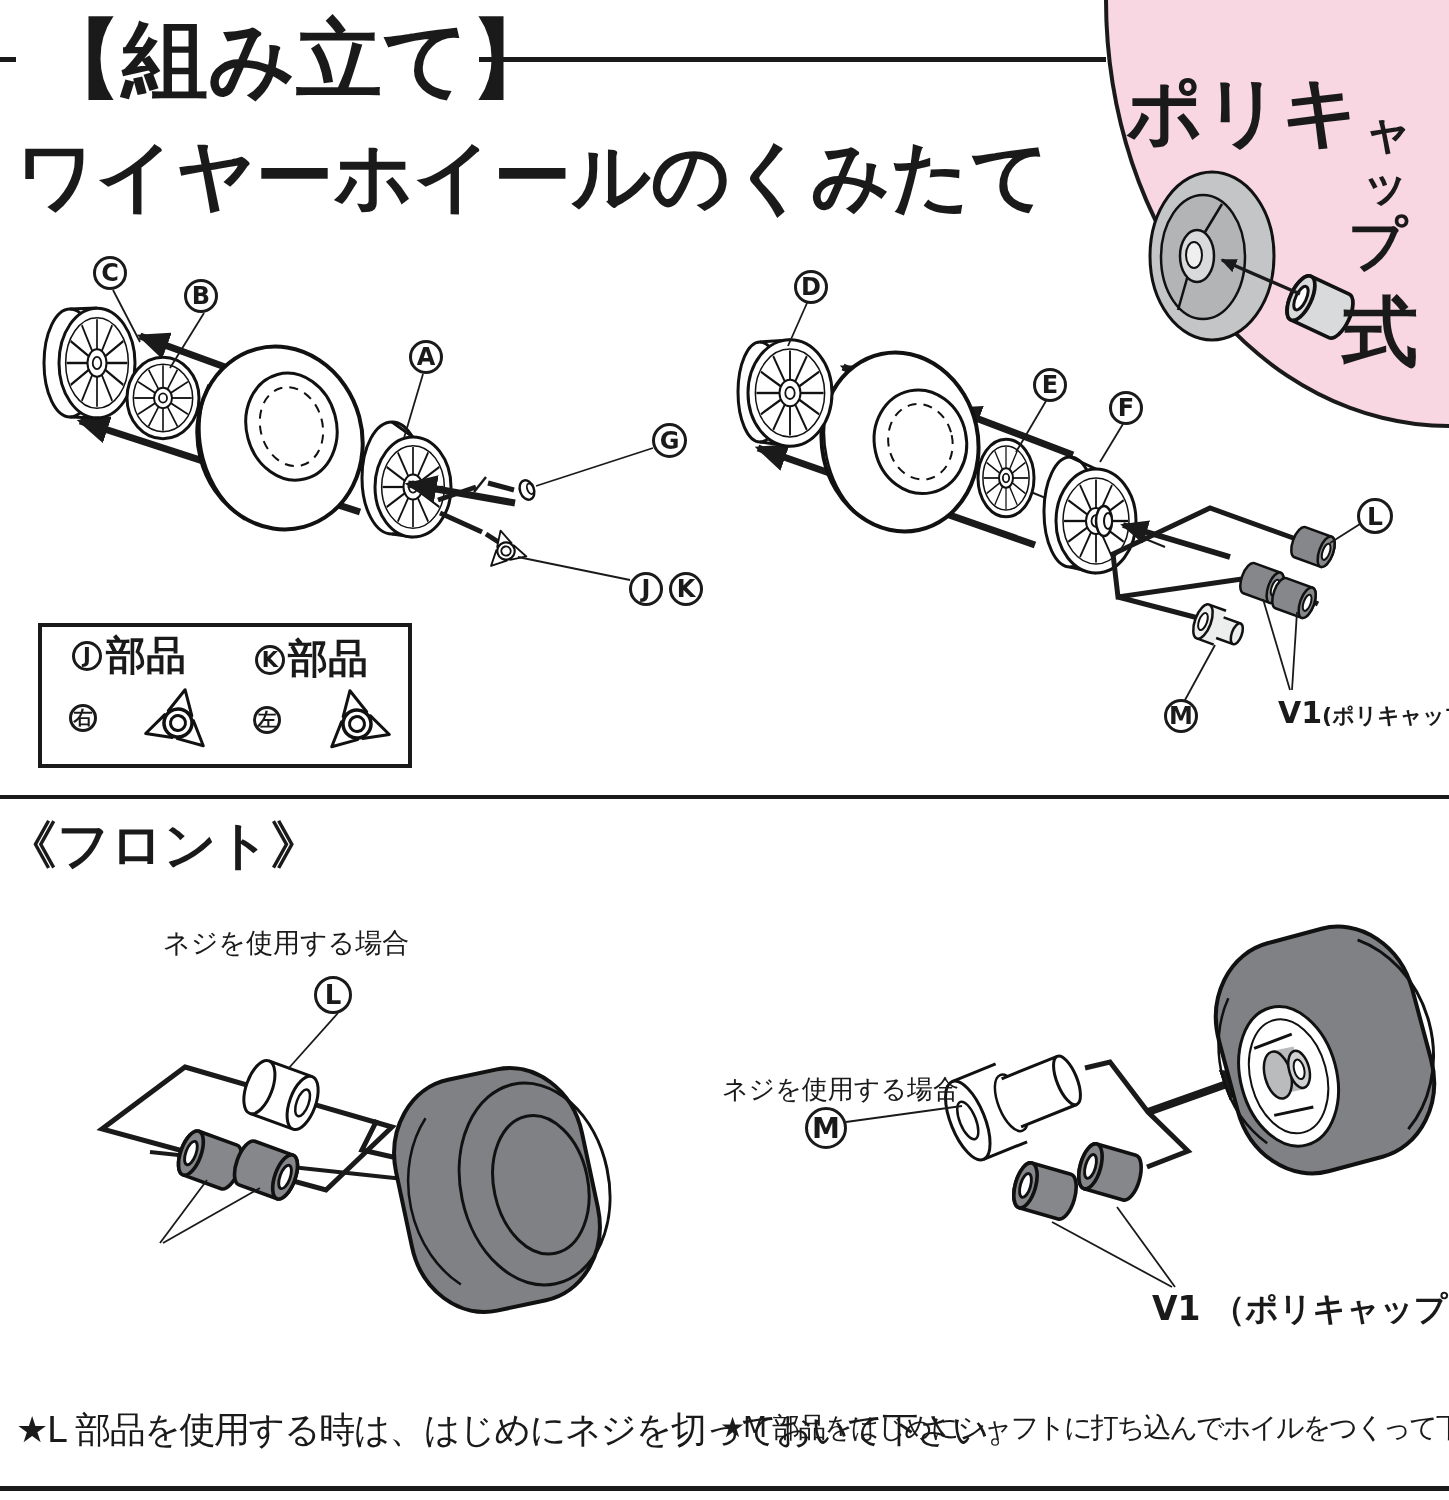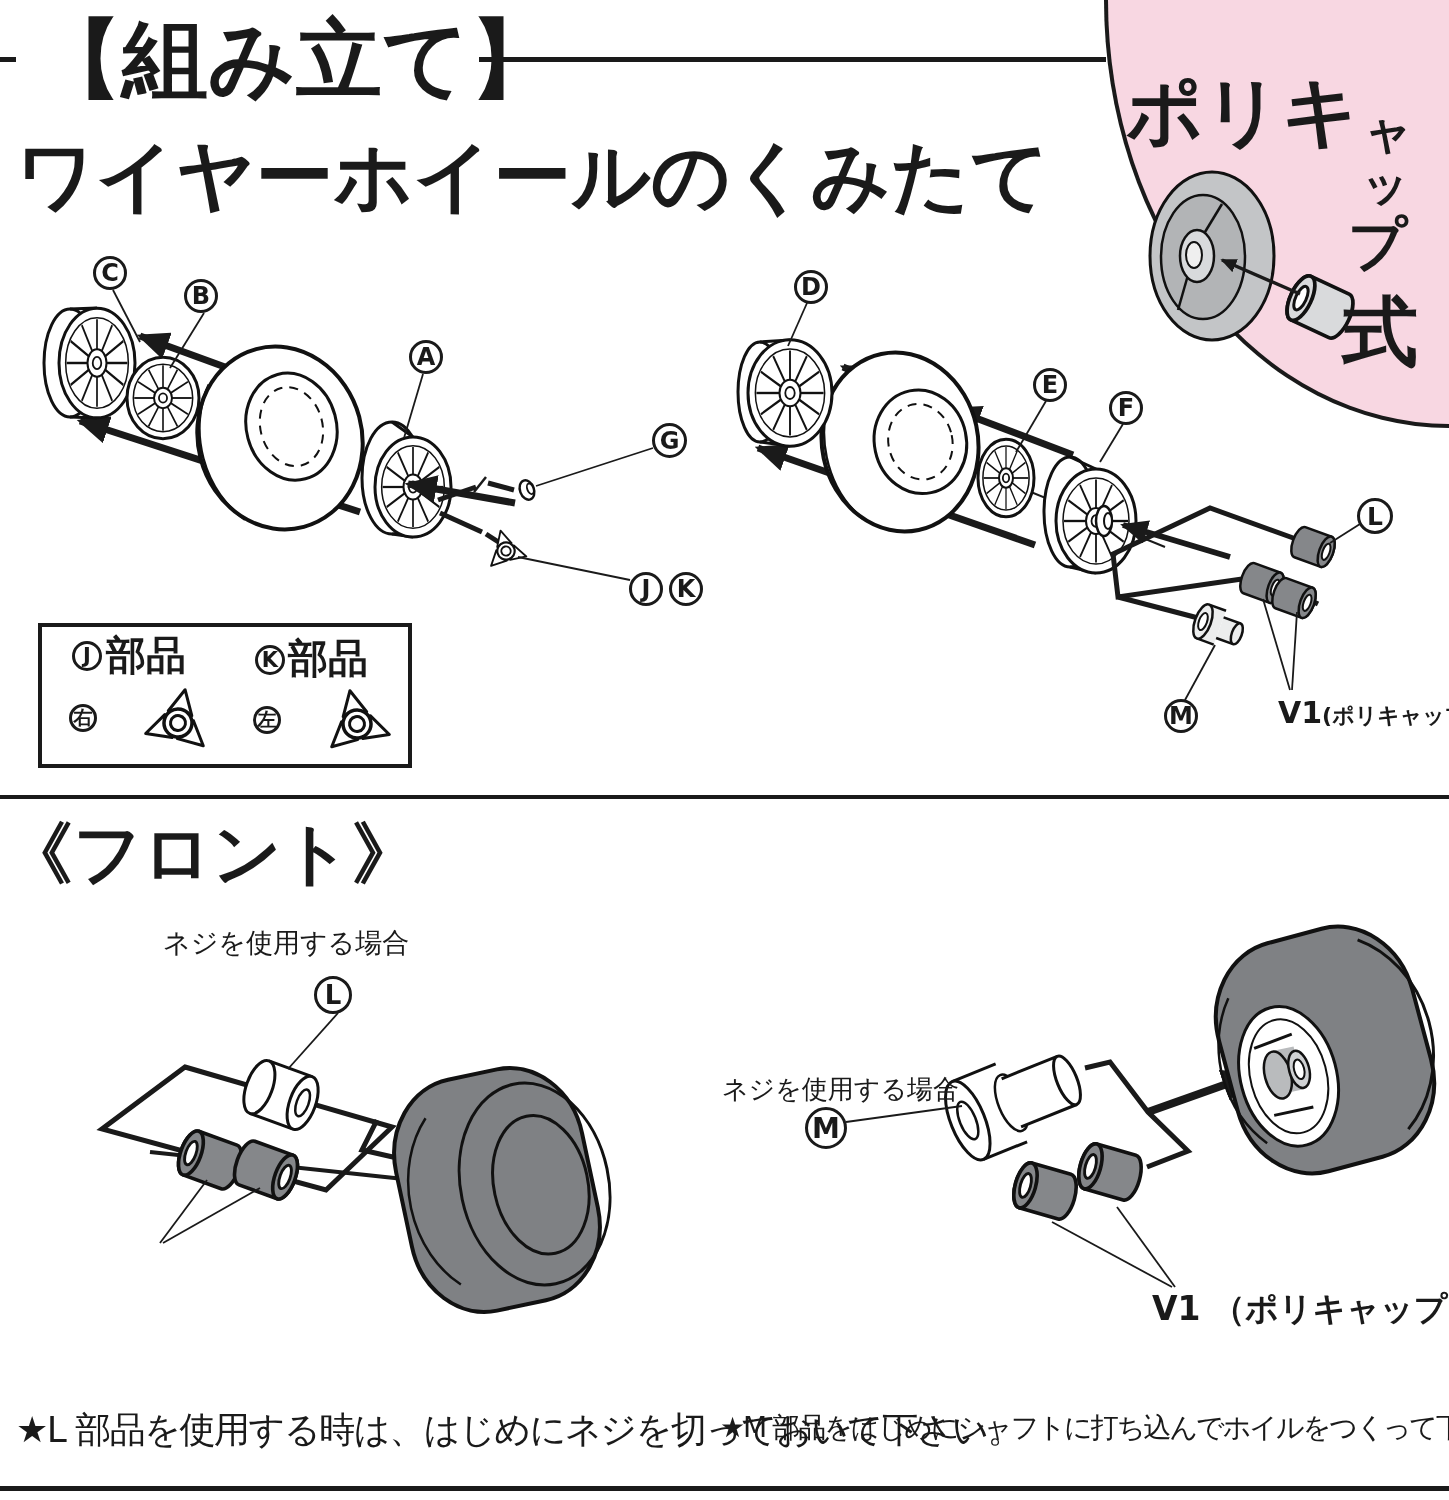--- a/index.html
+++ b/index.html
@@ -302,21 +302,21 @@
   <div class="t" style="left:1278px;top:697px;"><span class="bold" style="font-size:30px;text-align:center;">V1</span><span class="bold" style="font-size:22px;">(ポリキャップ)</span></div>
 
   <div class="partsbox"></div>
   <div class="circ" style="left:72px;top:641px;width:30px;height:30px;font-size:21px;">J</div>
   <div class="t bold" style="left:106px;top:634px;font-size:40px;">部品</div>
   <div class="circ" style="left:255px;top:645px;width:30px;height:30px;font-size:21px;">K</div>
   <div class="t bold" style="left:288px;top:637px;font-size:40px;">部品</div>
   <div class="circ" style="left:69px;top:704px;width:28px;height:28px;font-size:19px;">右</div>
   <div class="circ" style="left:253px;top:706px;width:28px;height:28px;font-size:19px;">左</div>
 
-  <div class="t bold" style="left:5px;top:818px;font-size:68px;">《フロント》</div>
+  <div class="t bold" style="left:5px;top:818px;font-size:52px;">《フロント》</div>
 
   <div class="t" style="left:163px;top:929px;font-size:27px;">ネジを使用する場合</div>
   <div class="circ" style="left:314px;top:976px;width:38px;height:38px;font-size:26px;">L</div>
 
   <div class="t" style="left:722px;top:1076px;font-size:26px;">ネジを使用する場合</div>
   <div class="circ" style="left:805px;top:1107px;width:42px;height:42px;font-size:28px;">M</div>
   <div class="t bold" style="left:1152px;top:1292px;font-size:33px;">V1 （ポリキャップ）</div>
 
   <div class="t" style="left:16px;top:1411px;font-size:36px;letter-spacing:-1.5px;">★L 部品を使用する時は、はじめにネジを切っておいて下さい。</div>
   <div class="t" style="left:720px;top:1413px;font-size:28px;letter-spacing:-2px;">★M 部品をはじめにシャフトに打ち込んでホイルをつくって下さい。</div>

